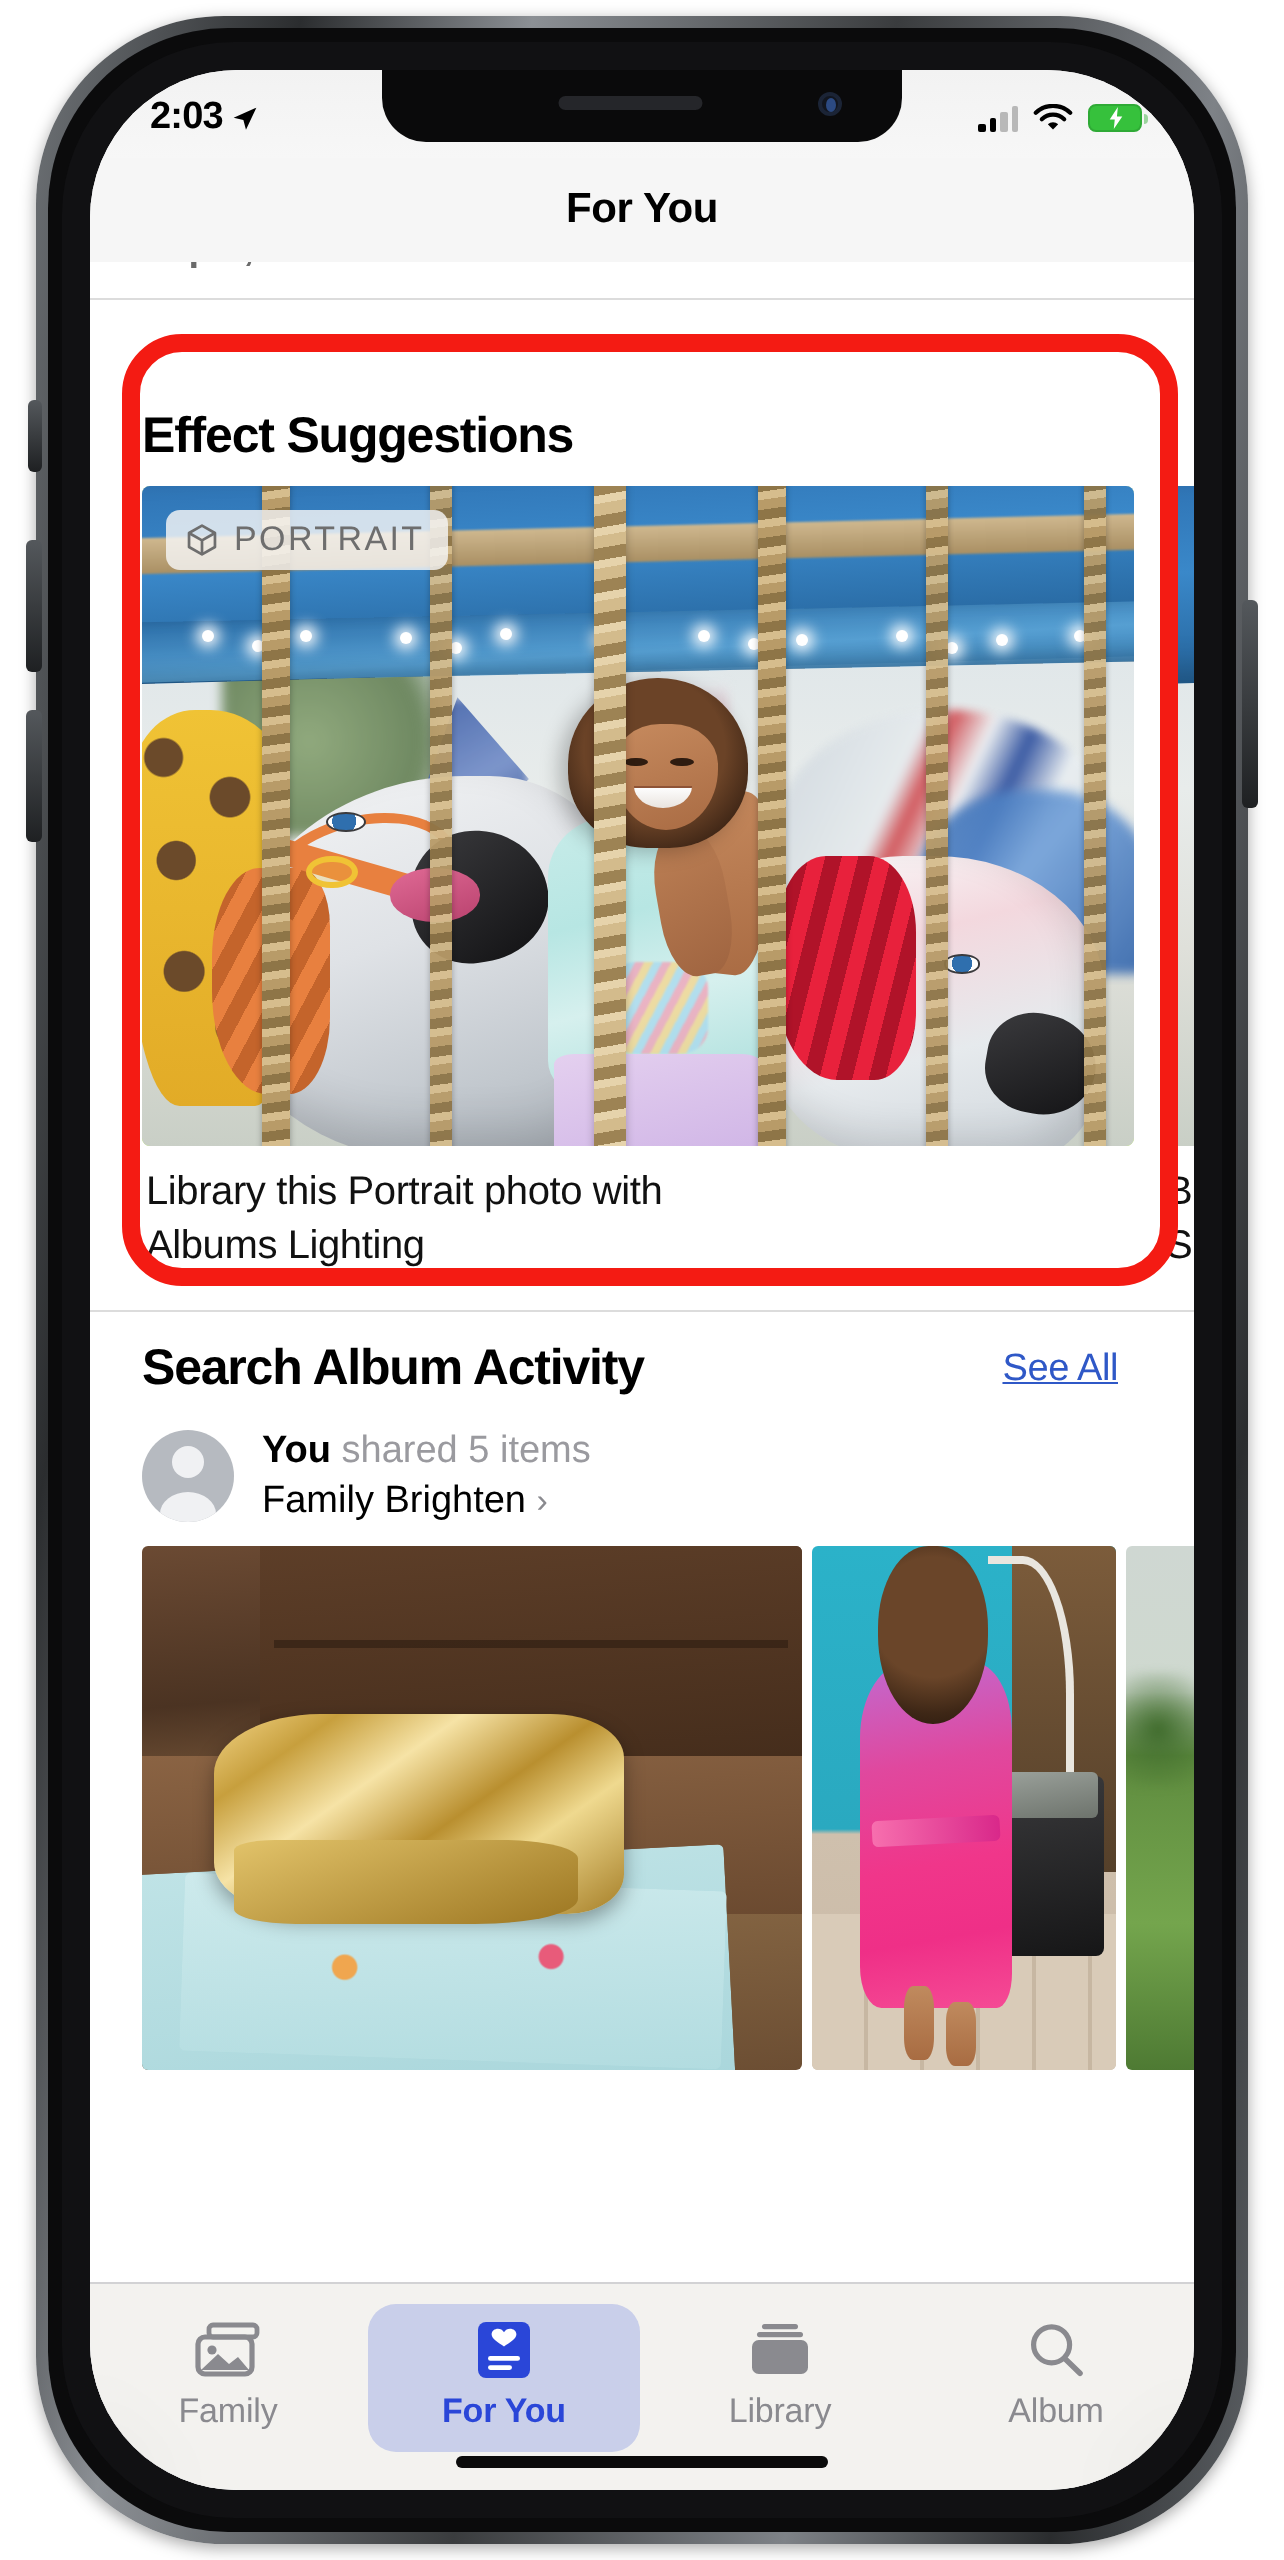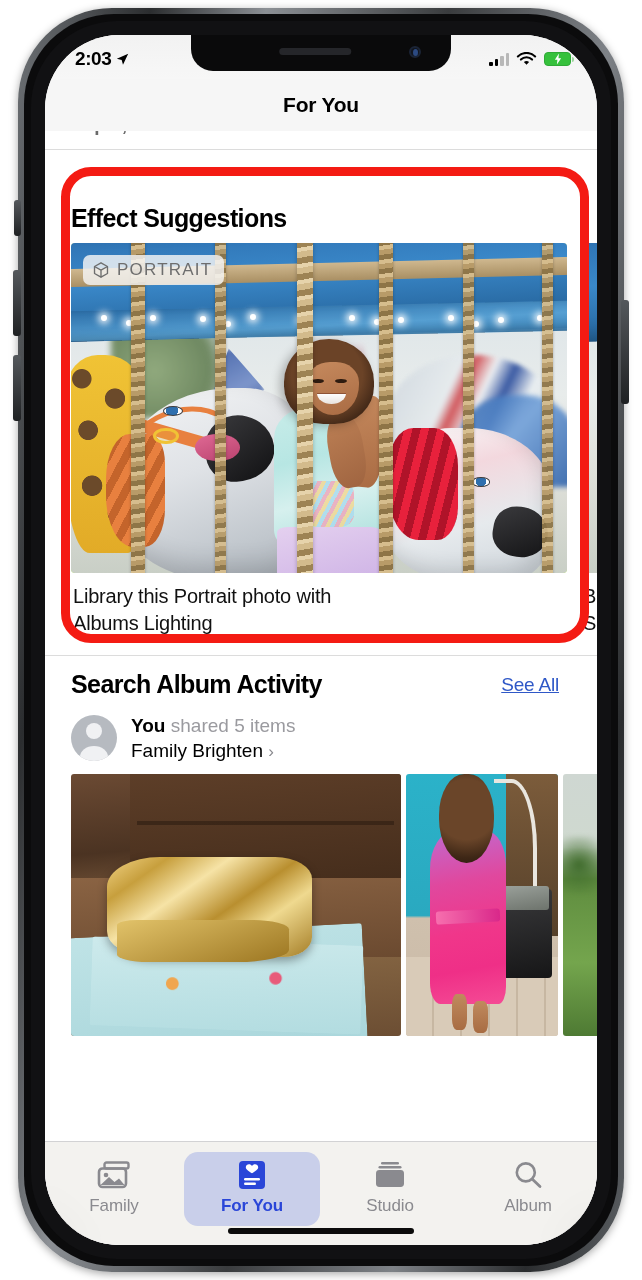--- a/index.html
+++ b/index.html
@@ -702,21 +702,21 @@
       </div>
 
       <div class="tab">
         <span class="ic">
           <svg width="32" height="28" viewBox="0 0 32 28">
             <rect x="7" y="1" width="18" height="2.6" rx="1.3" fill="#8a8a8f"></rect>
             <rect x="4.5" y="5" width="23" height="2.6" rx="1.3" fill="#8a8a8f"></rect>
             <rect x="2" y="9" width="28" height="17" rx="3.4" fill="#8a8a8f"></rect>
           </svg>
         </span>
-        <span class="lb">Studio</span>
+        <span class="lb">Library</span>
       </div>
 
       <div class="tab">
         <span class="ic">
           <svg width="30" height="30" viewBox="0 0 30 30">
             <circle cx="12.8" cy="12.4" r="9" fill="none" stroke="#8a8a8f" stroke-width="2.6"></circle>
             <path d="M19.4 19.2 L27 26.6" stroke="#8a8a8f" stroke-width="2.8" stroke-linecap="round"></path>
           </svg>
         </span>
         <span class="lb">Album</span>

